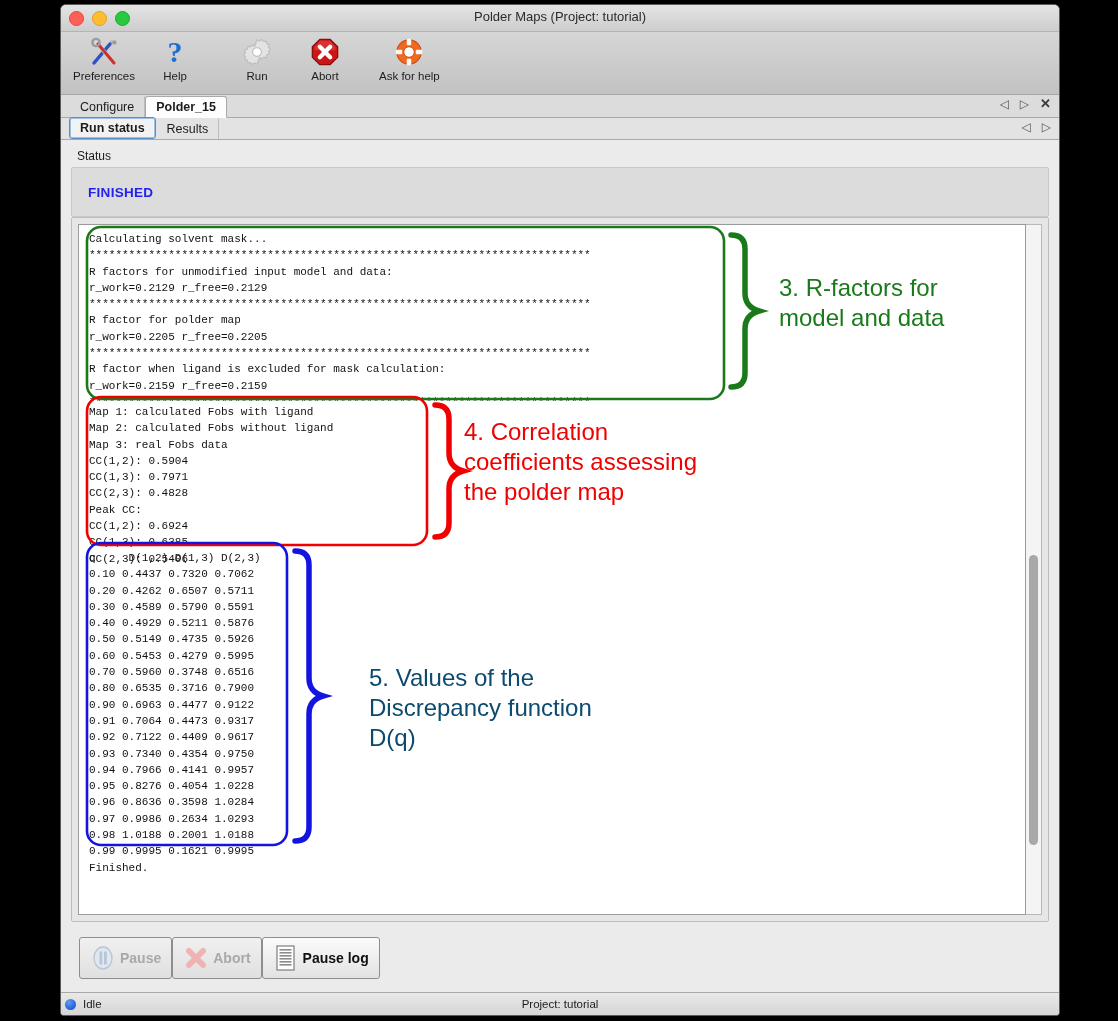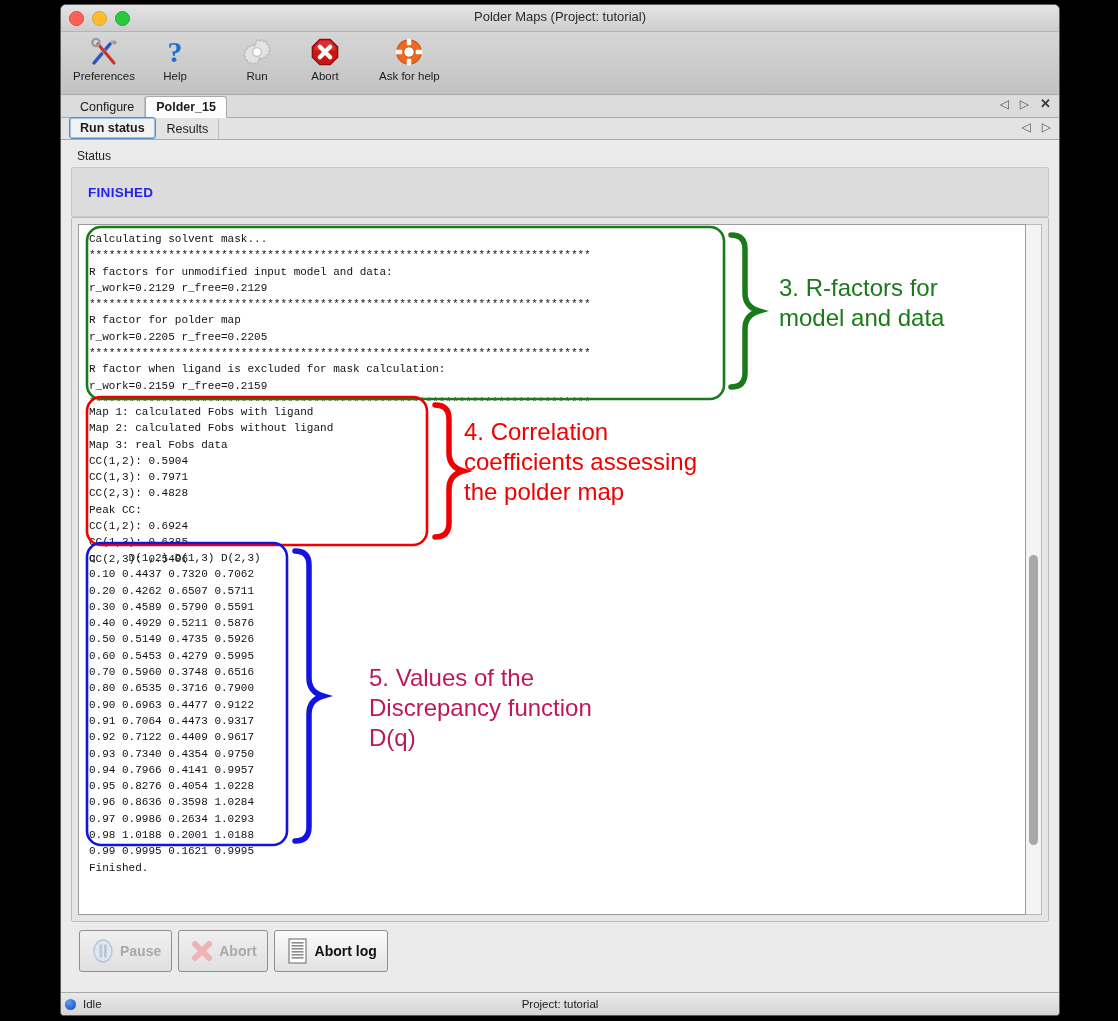--- a/index.html
+++ b/index.html
@@ -89,21 +89,21 @@
   }
   .scrollthumb{
     position:absolute;left:3px;width:9px;border-radius:5px;background:#a8a8a8;
     top:330px;height:290px;
   }
   
   .anno{position:absolute;pointer-events:none;}
   .anno-text{position:absolute;font-size:24px;line-height:30px;white-space:pre;}
   
   .btnbar{
-    flex:0 0 auto;height:56px;display:flex;gap:6px;padding:0 0 6px 8px;
+    flex:0 0 auto;height:56px;display:flex;align-items:center;padding:0 0 6px 8px;
   }
   .bbtn{
     height:40px;display:flex;align-items:center;gap:4px;padding:0 10px;
     background:linear-gradient(#fbfbfb,#e2e2e2);border:1px solid #8e8e8e;border-radius:3px;
     font-size:14px;font-weight:bold;color:#111;cursor:pointer;
   }
   .bbtn.disabled{color:#a9a9a9;background:linear-gradient(#f0f0f0,#e0e0e0);cursor:default;}
   
   .statusbar{
     flex:0 0 22px;height:22px;background:linear-gradient(#e9e9e9,#d5d5d5);
@@ -287,21 +287,21 @@
         <svg class="anno" style="left:0;top:0;" width="940" height="660">
           <rect x="8" y="318" width="200" height="302" rx="14" fill="none" stroke="#1414e0" stroke-width="2.6"></rect>
           <path d="M216 326 q14 0 14 14 v113 q0 14 14 18 q-14 4 -14 18 v113 q0 14 -14 14" fill="none" stroke="#1414e0" stroke-width="5.5" stroke-linecap="round"></path>
         </svg>
 
         <div class="anno-text" style="left:700px;top:48px;color:#1a7a1a;">3. R-factors for
 model and data</div>
         <div class="anno-text" style="left:385px;top:192px;color:#f00000;">4. Correlation
 coefficients assessing
 the polder map</div>
-        <div class="anno-text" style="left:290px;top:438px;color:#be185d;">5. Values of the
+        <div class="anno-text" style="left:290px;top:438px;color:#0c4a6e;">5. Values of the
 Discrepancy function
 D(q)</div>
       </div>
 
       <div class="scrolltrack">
         <div class="scrollthumb"></div>
       </div>
     </div>
 
     <div class="btnbar">
@@ -329,21 +329,21 @@
           <rect x="4" y="2" width="17" height="24" fill="#ffffff" stroke="#7d7d7d" stroke-width="1.2"></rect>
           <g fill="#8c8c8c">
             <rect x="6.5" y="5" width="12" height="1.6"></rect>
             <rect x="6.5" y="8" width="12" height="1.6"></rect>
             <rect x="6.5" y="11" width="12" height="1.6"></rect>
             <rect x="6.5" y="14" width="12" height="1.6"></rect>
             <rect x="6.5" y="17" width="12" height="1.6"></rect>
             <rect x="6.5" y="20" width="12" height="1.6"></rect>
           </g>
         </svg>
-        <span>Abort log</span>
+        <span>Pause log</span>
       </div>
     </div>
   </div>
 
   <div class="statusbar">
     <div class="sb-dot"></div>
     <span>Idle</span>
     <span class="sb-proj">Project: tutorial</span>
   </div>
 </div>

